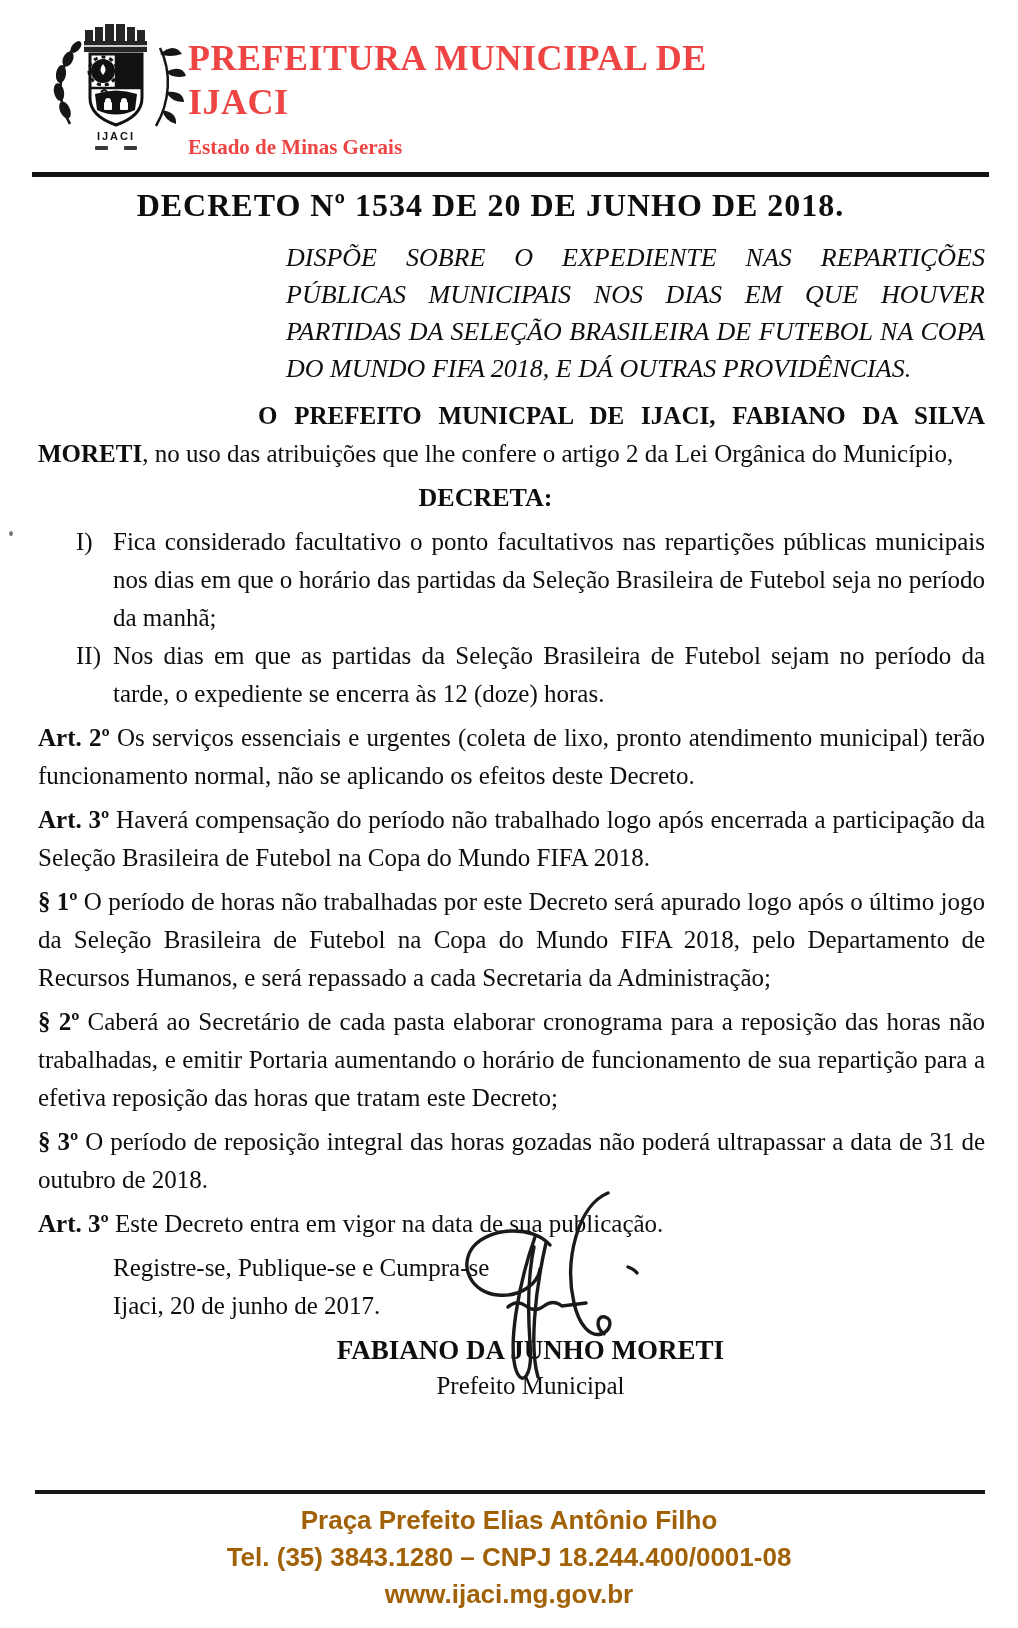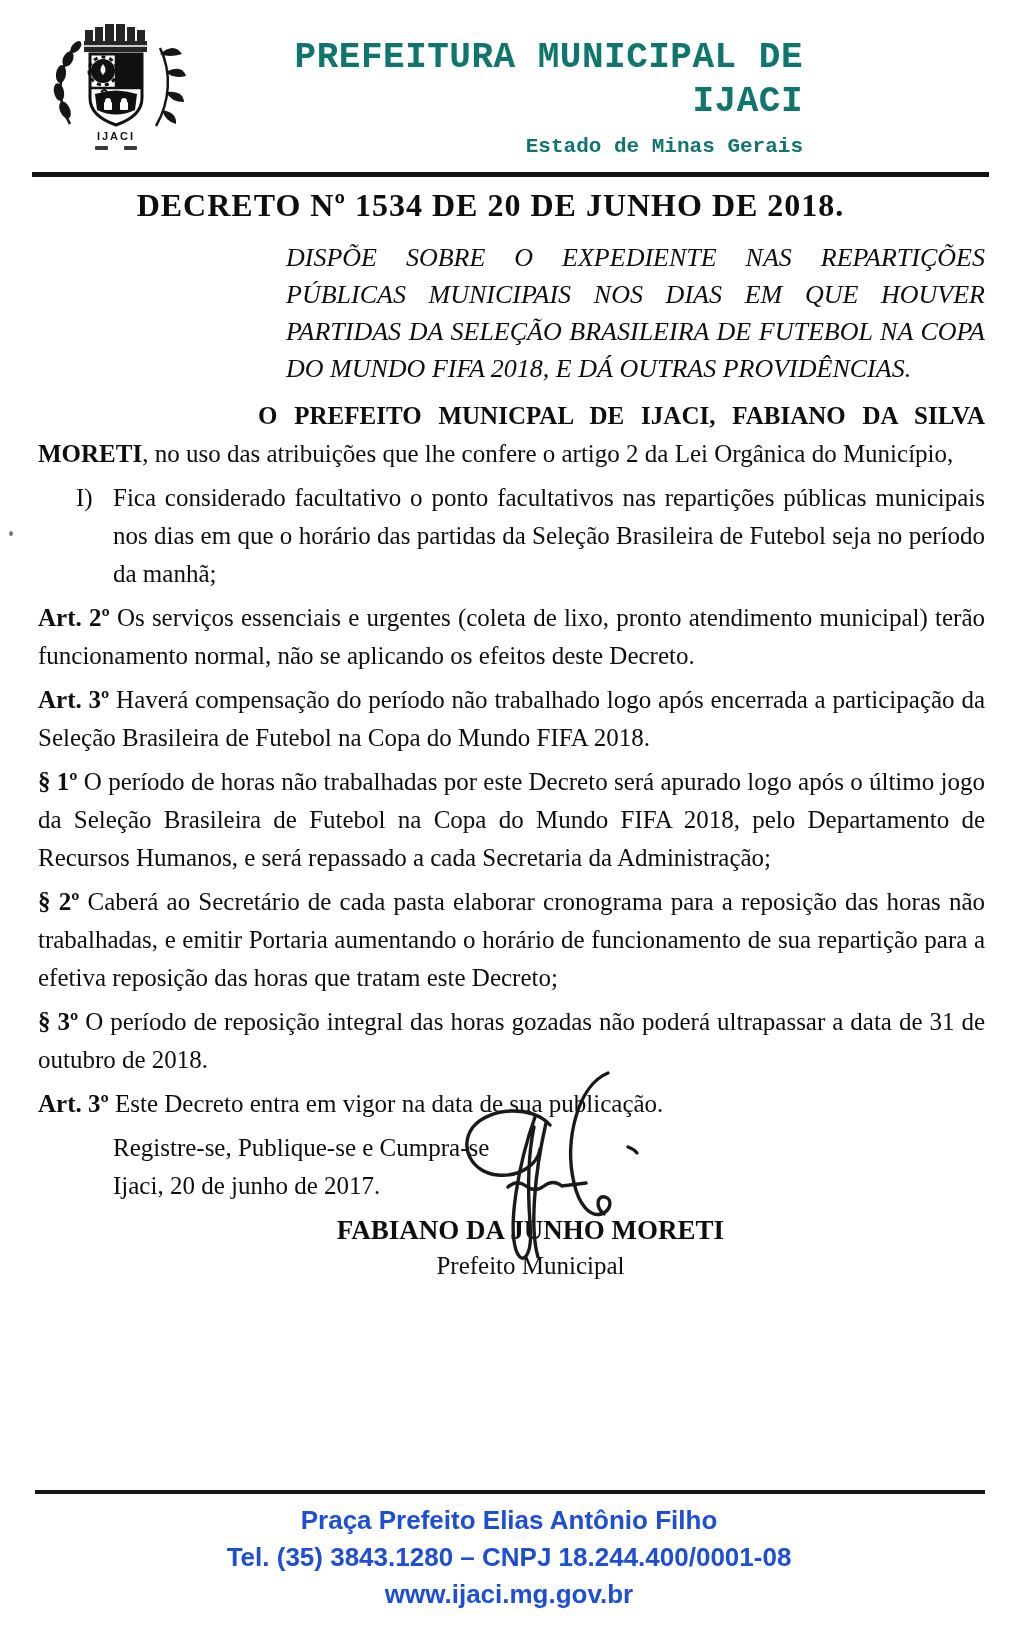--- a/index.html
+++ b/index.html
@@ -14,24 +14,24 @@
   .page {
     box-sizing: border-box;
     width: 1018px; height: 1628px;
     padding: 14px 33px 0 38px;
     position: relative;
   }
   
   .letterhead { display: flex; align-items: flex-start; }
   .logo { width: 150px; height: 140px; flex: none; }
   .head-titles {
-    flex: 1; text-align: right;
+    flex: 1; text-align: left;
     padding-top: 22px; padding-right: 182px;
-    font-family: Liberation Mono, monospace;
-    font-weight: bold; color: #0f766e;
+    font-family: Liberation Serif, serif;
+    font-weight: bold; color: #ef4444;
   }
   .org-name { font-size: 36px; letter-spacing: 0.5px; line-height: 44px; }
   .org-subtitle { font-size: 21px; line-height: 46px; }
   .head-rule {
     height: 5px; background: #141414;
     margin: 2px 0 0 -6px; width: 957px;
   }
   
   .doc-title {
     margin-top: 8px; padding-right: 42px;
@@ -88,21 +88,21 @@
   
   .foot-rule {
     position: absolute; left: 35px; top: 1490px;
     width: 950px; height: 4px; background: #161616;
   }
   .footer {
     position: absolute; left: 0; top: 1502px; width: 1018px;
     text-align: center;
     font-family: "Liberation Sans", sans-serif;
     font-weight: bold; font-size: 26px; line-height: 37px;
-    color: #1d4ed8;
+    color: #a16207;
   }
   .artifact-dot {
     position: absolute; left: 9px; top: 531px;
     width: 4px; height: 5px; background: #777; border-radius: 50%;
   }
 </style>
 </head>
 <body>
 
 <div class="page">
@@ -167,24 +167,26 @@
   </div>
 
   <div class="head-rule"></div>
 
   <div class="doc-title">DECRETO Nº 1534 DE 20 DE JUNHO DE 2018.</div>
 
   <p class="ementa">DISPÕE SOBRE O EXPEDIENTE NAS REPARTIÇÕES PÚBLICAS MUNICIPAIS NOS DIAS EM QUE HOUVER PARTIDAS DA SELEÇÃO BRASILEIRA DE FUTEBOL NA COPA DO MUNDO FIFA 2018, E DÁ OUTRAS PROVIDÊNCIAS.</p>
 
   <p class="body-par preamble"><span class="b">O PREFEITO MUNICPAL DE IJACI, FABIANO DA SILVA MORETI</span><span>, no uso das atribuições que lhe confere o artigo 2 da Lei Orgânica do Município,</span></p>
 
+  <div class="decreta">DECRETA:</div>
 
 
   <div class="list">
     <div class="item"><span class="marker">I)</span><span>Fica considerado facultativo o ponto facultativos nas repartições públicas municipais nos dias em que o horário das partidas da Seleção Brasileira de Futebol seja no período da manhã;</span></div>
+    <div class="item"><span class="marker">II)</span><span>Nos dias em que as partidas da Seleção Brasileira de Futebol sejam no período da tarde, o expediente se encerra às 12 (doze) horas.</span></div>
   </div>
 
   <p class="body-par"><span class="b">Art. 2º</span><span> Os serviços essenciais e urgentes (coleta de lixo, pronto atendimento municipal) terão funcionamento normal, não se aplicando os efeitos deste Decreto.</span></p>
 
   <p class="body-par"><span class="b">Art. 3º</span><span> Haverá compensação do período não trabalhado logo após encerrada a participação da Seleção Brasileira de Futebol na Copa do Mundo FIFA 2018.</span></p>
 
   <p class="body-par"><span class="b">§ 1º</span><span> O período de horas não trabalhadas por este Decreto será apurado logo após o último jogo da Seleção Brasileira de Futebol na Copa do Mundo FIFA 2018, pelo Departamento de Recursos Humanos, e será repassado a cada Secretaria da Administração;</span></p>
 
   <p class="body-par"><span class="b">§ 2º</span><span> Caberá ao Secretário de cada pasta elaborar cronograma para a reposição das horas não trabalhadas, e emitir Portaria aumentando o horário de funcionamento de sua repartição para a efetiva reposição das horas que tratam este Decreto;</span></p>
 

